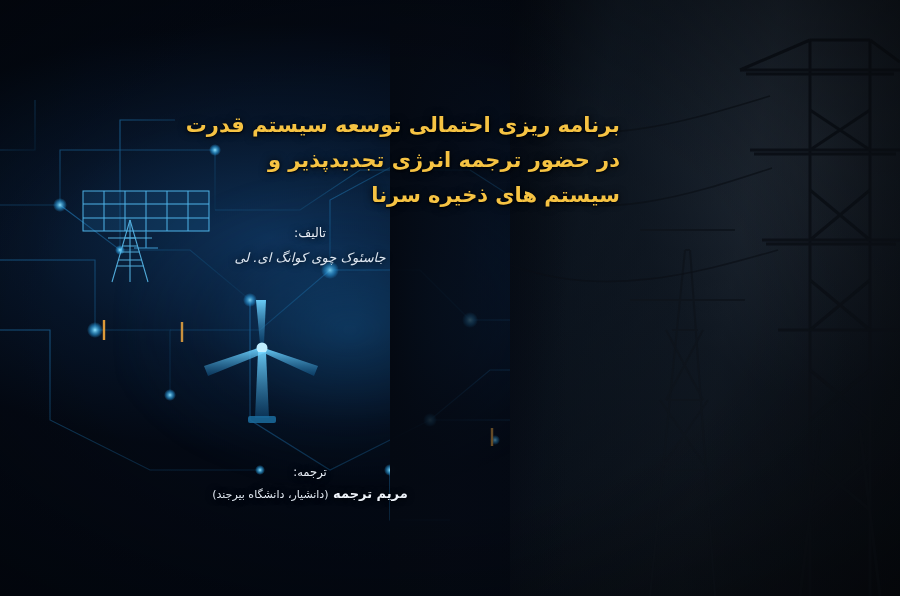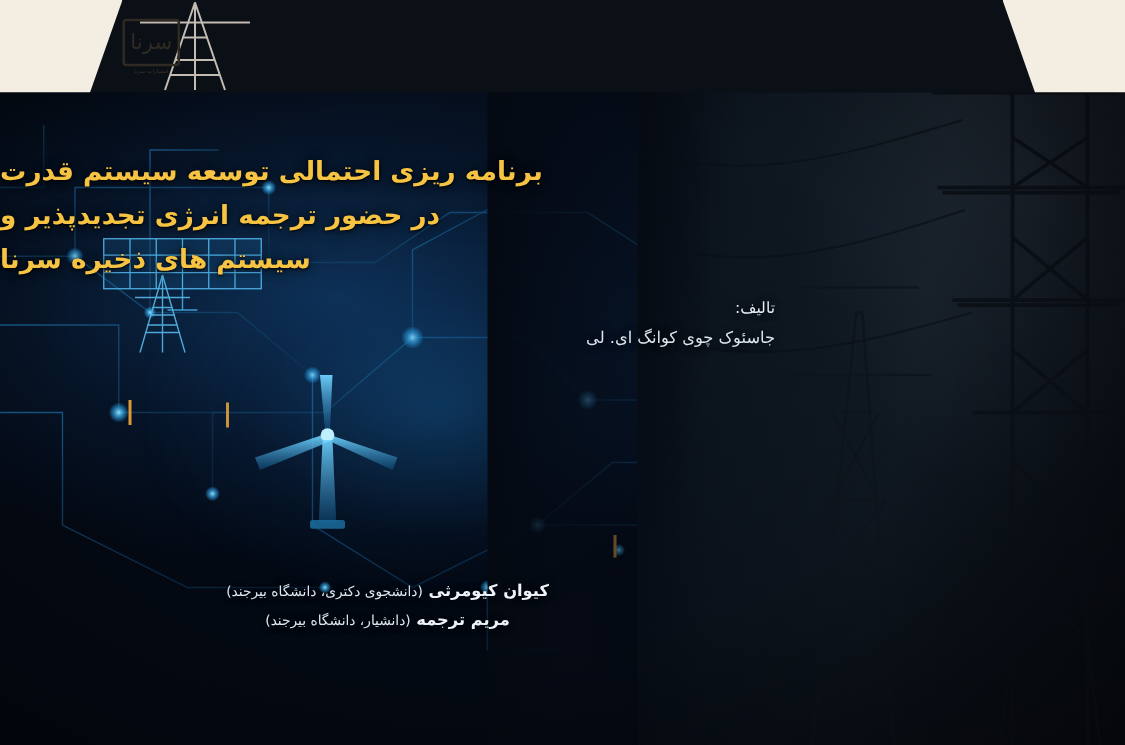--- a/index.html
+++ b/index.html
@@ -148,55 +148,57 @@
     top: 0;
     left: 96px;
     width: 120px;
     height: 74px;
     opacity: 0.85;
   }
 
   
   .title-block {
     position: absolute;
-    top: 120px;
+    top: 108px;
     left: 0;
     width: 620px;
-    text-align: left;
+    text-align: right;
     direction: rtl;
   }
   .title-line {
     color: #f6c343;
     font-size: 21px;
     font-weight: bold;
     line-height: 35px;
     text-shadow: 0 0 9px rgba(0,0,0,0.85), 0 1px 2px rgba(0,0,0,0.9);
     font-family: "DejaVu Sans", sans-serif;
   }
 
   
   .authors-block {
     position: absolute;
-    top: 234px;
+    top: 221px;
     left: 0;
     width: 620px;
+    text-align: center;
     direction: rtl;
   }
   .authors-label {
     color: #e9eef5;
     font-size: 12.5px;
     line-height: 24px;
     text-shadow: 0 0 7px rgba(0,0,0,0.9);
   }
   .authors-names {
     color: #dde6f0;
     font-size: 13px;
     line-height: 26px;
     letter-spacing: 1px;
     text-shadow: 0 0 7px rgba(0,0,0,0.9);
+    font-style: italic;
   }
 
   
   .translators-block {
     position: absolute;
     top: 462px;
     left: 0;
     width: 620px;
     text-align: center;
     direction: rtl;
@@ -370,62 +372,33 @@
         <path d="M0 120 C90 150 180 120 260 96"></path>
         <path d="M0 190 C90 225 180 195 262 168"></path>
         <path d="M0 265 C95 300 190 272 268 250"></path>
       </g>
     </svg>
   </div>
   <div class="bg-photo-fade"></div>
 
   <div class="vignette"></div>
 
-  <div class="header-band">
-    <div class="strip-left"></div>
-    <div class="strip-right"></div>
-    <div class="corner-left"></div>
-    <div class="corner-right"></div>
-
-    <div class="header-pylon">
-      <svg width="120" height="74" viewBox="0 0 120 74">
-        <g stroke="#efe7da" stroke-width="1.6" fill="none" opacity="0.95">
-          <path d="M60 2 L36 72 M60 2 L84 72"></path>
-          <path d="M44 48 L76 48 M50 30 L70 30"></path>
-          <path d="M16 18 L104 18"></path>
-          <path d="M60 2 L60 72"></path>
-          <path d="M40 60 L80 60"></path>
-        </g>
-      </svg>
-    </div>
-
-    <div class="logo-box">
-      <div class="logo-shield">
-        <div class="frame"></div>
-        <div class="logo-mark">سرنا</div>
-      </div>
-      <div class="logo-caption">انتشارات سرنا</div>
-    </div>
-  </div>
 
   <div class="title-block">
     <div class="title-line">برنامه ریزی احتمالی توسعه سیستم قدرت</div>
     <div class="title-line">در حضور ترجمه انرژی تجدیدپذیر و</div>
     <div class="title-line">سیستم های ذخیره سرنا</div>
   </div>
 
   <div class="authors-block">
     <div class="authors-label">تالیف:</div>
     <div class="authors-names">جاسئوک چوی   کوانگ ای. لی</div>
   </div>
 
   <div class="translators-block">
-    <div class="translator-row">
-      <span>کیوان کیومرثی</span>
-      <span class="affil">(دانشجوی دکتری، دانشگاه بیرجند)</span>
-    </div>
+    <div class="translators-label">ترجمه:</div>
     <div class="translator-row">
       <span>مریم ترجمه</span>
       <span class="affil">(دانشیار، دانشگاه بیرجند)</span>
     </div>
   </div>
 
 </div>
 
 </body></html>

